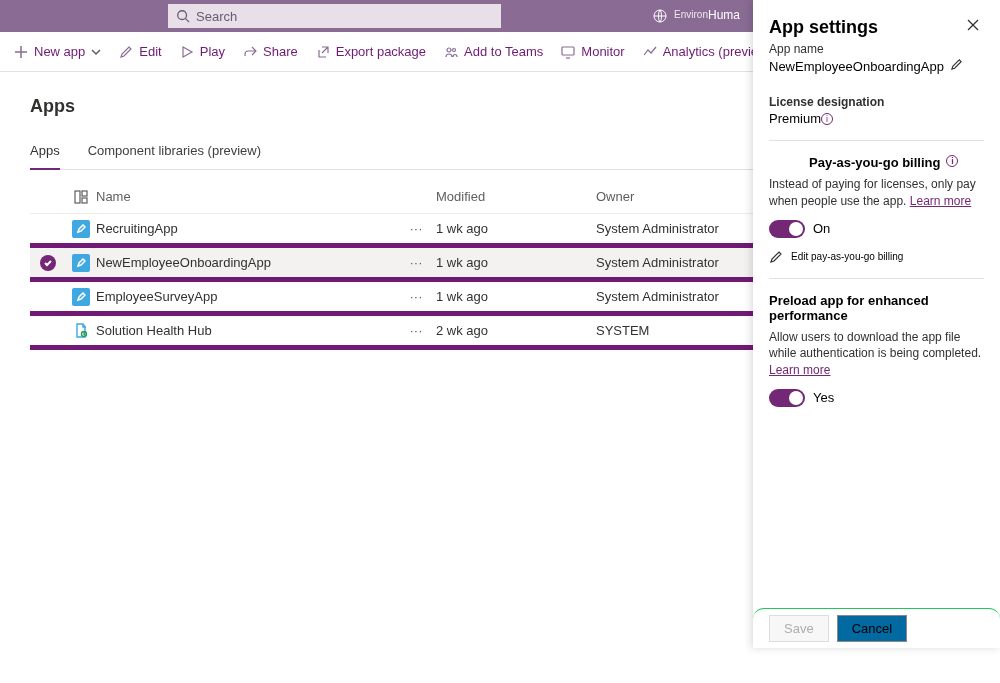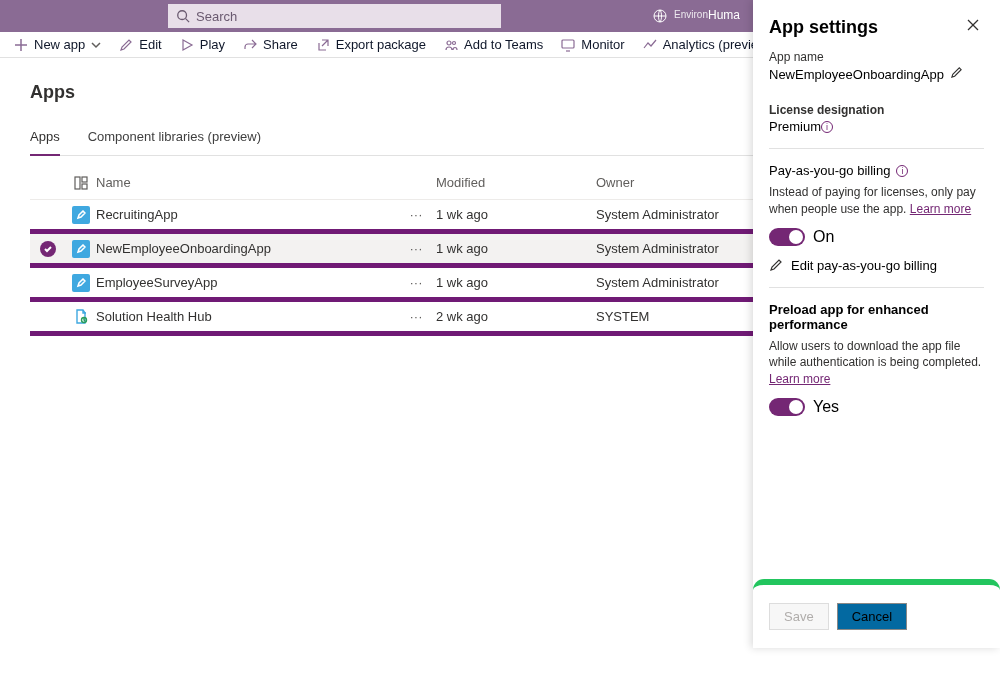--- a/index.html
+++ b/index.html
@@ -9,21 +9,21 @@
   .topbar { height: 32px; background: #8a6b94; display: flex; align-items: center; color: #fff; font-size: 12px; }
   .topbar-waffle { width: 48px; display: flex; align-items: center; justify-content: center; visibility:hidden;}
   .search-box { margin-left: 120px; width: 333px; height: 24px; background: #e8dfe9; border-radius: 0; display: flex; align-items: center; padding: 0 8px; color: #6a5a70; font-size: 13px; }
   .search-box svg { margin-right: 6px; }
   .env-area { margin-left: auto; margin-right: 260px; display: flex; align-items: center; gap: 6px; font-size: 11px; line-height: 1.1; }
   .env-text { display: flex; }
   .env-text .l1 { font-size: 10px; opacity: .85; }
   .env-text .l2 { font-size: 12px; }
 
   
-  .cmdbar { height: 26px; display: flex; align-items: center; border-bottom: 1px solid #e1e1e1; padding: 0 14px; gap: 18px; font-size: 13px; color: #0f172a; }
+  .cmdbar { height: 40px; display: flex; align-items: center; border-bottom: 1px solid #e1e1e1; padding: 0 14px; gap: 18px; font-size: 13px; color: #701a75; }
   .cmd { display: flex; align-items: center; gap: 6px; cursor: pointer; white-space: nowrap; }
   .cmd svg { flex-shrink: 0; }
 
   
   .main { padding: 24px 30px 0 30px; }
   .page-title { font-size: 18px; font-weight: 600; color: #323130; margin-bottom: 18px; }
   .tabs { display: flex; gap: 28px; border-bottom: 1px solid #e1e1e1; font-size: 13px; }
   .tab { padding: 8px 0 10px 0; cursor: pointer; color: #404040; }
   .tab.active { border-bottom: 2px solid #742774; color: #323130; font-weight: 400; margin-bottom: -1px; }
 
@@ -40,35 +40,35 @@
   .col-owner { flex: 1; }
   .app-icon-sq { width: 18px; height: 18px; background: #3fa8e0; border-radius: 2px; display: flex; align-items: center; justify-content: center; color: #fff; }
   .check-circle { width:16px; height:16px; border-radius:50%; background:#742774; display:flex; align-items:center; justify-content:center; color:#fff; }
 
   
   .panel { position: absolute; top: 0; right: 0; width: 247px; height: 648px; background: #fff; box-shadow: -2px 0 8px rgba(0,0,0,.15); display:flex; flex-direction:column; }
   .panel-inner { padding: 14px 16px 0 16px; flex:1; overflow:hidden; }
   .panel-head { display: flex; align-items: center; justify-content: space-between; }
   .panel-title { font-size: 18px; font-weight: 600; }
   .close-btn { cursor: pointer; padding: 4px; }
-  .field-label { font-size: 12px; color: #323130; margin-top: 10px; }
+  .field-label { font-size: 12px; color: #323130; margin-top: 2px; }
   .field-label.bold { font-weight: 600; }
   .appname-row { display:flex; align-items:center; gap:6px; font-size:13px; margin-top:2px; }
   .edit-pencil { cursor:pointer; }
   .premium-row { display:flex; align-items:center; font-size:13px; margin-top:2px;}
   .divider { border:none; border-top:1px solid #e1e1e1; margin: 14px 0; }
-  .billing-head { display:flex; align-items:center; gap:6px; font-weight:400; font-size:13px; }
+  .billing-head { display:flex; align-items:flex-start; gap:6px; font-weight:700; font-size:13px;margin-left:40px; }
   .billing-desc { font-size:12px; color:#323130; margin-top:6px; line-height:1.4; }
   .billing-desc a, .link { color:#742774; text-decoration: underline; cursor: pointer; }
-  .toggle-row { display:flex; align-items:center; gap:8px; margin-top:10px; font-size:16px;}
+  .toggle-row { display:flex; align-items:center; gap:8px; margin-top:10px; font-size:13px;}
   .toggle { width:36px; height:18px; background:#742774; border-radius:9px; position:relative; cursor:pointer; }
   .toggle::after { content:""; position:absolute; right:2px; top:2px; width:14px; height:14px; background:#fff; border-radius:50%; }
-  .edit-billing-row { display:flex; gap:8px; margin-top:12px; font-size:13px; cursor:pointer; }
+  .edit-billing-row { display:flex; align-items:center; gap:8px; margin-top:12px; font-size:10px; cursor:pointer; }
   .section-head { font-weight:600; font-size:13px; margin-top:4px; }
-  .panel-footer { border-top:6px solid #22c55e; padding:18px 16px; display:flex; gap:8px;border-radius:11px; }
+  .panel-footer { border-top:1px solid #22c55e; padding:6px 16px; display:flex; gap:8px;border-radius:11px; }
   .btn { padding:5px 14px; font-size:13px; border:1px solid #8a8886; background:#0369a1; cursor:pointer; }
   .btn.primary-disabled { color:#b0adab; border-color:#ddd; background:#f7f7f7; cursor:default; }
   .info-icon-circle { width:12px;height:12px;border:1px solid #742774;border-radius:50%;display:inline-flex;align-items:center;justify-content:center;font-size:9px;color:#742774; }
 </style>
 </head>
 <body>
 
 <div class="topbar">
   <div class="topbar-waffle">⋮⋮⋮</div>
   <div class="search-box">

